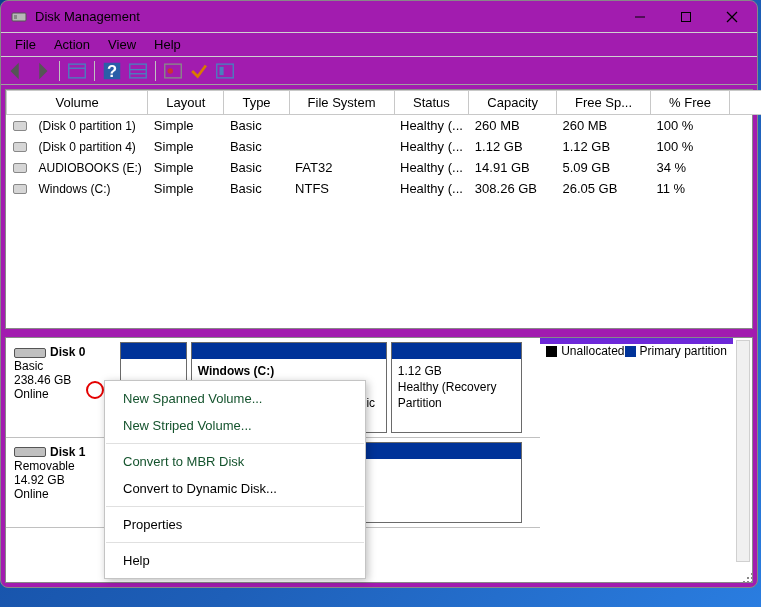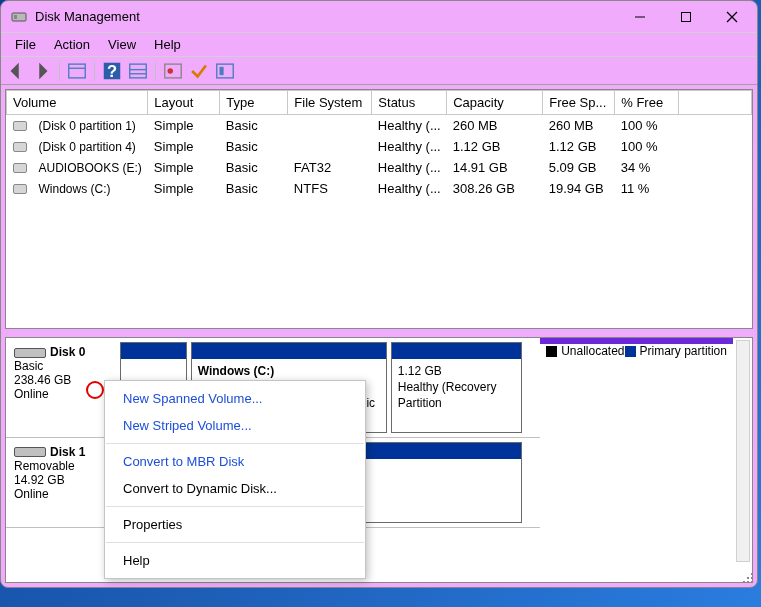--- a/index.html
+++ b/index.html
@@ -1,50 +1,50 @@
 <!DOCTYPE html>
 <html><head>
 <meta charset="utf-8">
 <style>
 * { box-sizing: border-box; font-family: "Segoe UI", Tahoma, sans-serif; font-size: 12px; }
 body { margin: 0; background: linear-gradient(135deg, #0a3d91 0%, #1e5fb8 60%, #2a7de0 100%); width: 761px; height: 607px; overflow: hidden; position: relative; }
-.window { position: absolute; left: 0; top: 0; width: 758px; height: 588px; background: #f0abfc; border: 1px solid #888; border-radius: 8px; display: flex; flex-direction: column; }
+.window { position: absolute; left: 0; top: 0; width: 758px; height: 588px; background: #a21caf; border: 1px solid #888; border-radius: 8px; display: flex; flex-direction: column; }
 .titlebar { height: 32px; display: flex; align-items: center; padding: 0 2px 0 10px; border-bottom: 1px solid #d0d0d0; }
 .titlebar .icon-app { width: 16px; height: 16px; margin-right: 8px; }
 .titlebar .title { flex: 1; font-size: 13px; color: #000; }
 .winbtns { display: flex; }
 .winbtn { width: 46px; height: 30px; display: flex; align-items: center; justify-content: center; color: #000; }
 .winbtn svg { width: 12px; height: 12px; }
 .menubar { height: 24px; display: flex; align-items: center; padding: 0 6px; gap: 2px; border-bottom: 1px solid #d0d0d0; }
 .menuitem { padding: 2px 8px; font-size: 13px; }
 .toolbar { height: 28px; display: flex; align-items: center; padding: 2px 4px; gap: 4px; border-bottom: 1px solid #a0a0a0; }
 .tbtn { width: 22px; height: 22px; display: flex; align-items: center; justify-content: center; }
 .tbtn.sep { width: 1px; height: 20px; background: #c0c0c0; margin: 0 2px; }
 .content { flex: 1; padding: 4px; display: flex; flex-direction: column; gap: 8px; }
 .listbox { border: 1px solid #888; height: 240px; background: #fff; }
 table.volumes { width: 100%; border-collapse: collapse; }
-table.volumes th { text-align: left; font-weight: 400; padding: 4px 6px; border: 1px solid #c8c8c8; background: #fff; font-size: 13px; white-space: nowrap; overflow: hidden; }
+table.volumes th { text-align: center; font-weight: 400; padding: 4px 18px; border: 1px solid #c8c8c8; background: #fff; font-size: 13px; white-space: nowrap; overflow: hidden; }
 table.volumes td { padding: 3px 6px; font-size: 13px; white-space: nowrap; overflow: hidden; }
 table.volumes .volcell { display: flex; align-items: center; gap: 12px; }
 .volicon { width: 14px; height: 10px; background: #d6d6d6; border: 1px solid #888; border-radius: 2px; display:inline-block; }
 .disks { border: 1px solid #888; flex: 1; background: #fff; position: relative; display: flex; flex-direction: row; }
 .diskrow { display: flex; border-bottom: 1px solid #c0c0c0; min-height: 90px; }
 .diskhdr { width: 110px; padding: 6px 8px; }
 .diskhdr .disklabel { font-weight: 700; font-size: 13px; }
 .diskicon { width: 32px; height: 10px; background: #c0c0c0; border: 1px solid #555; border-radius: 2px; display:inline-block; vertical-align:middle; margin-right:4px;}
 .partitions { flex: 1; display: flex; padding: 4px; gap: 4px; position: relative; }
 .part { border: 1px solid #6a6a6a; flex: 1; display: flex; flex-direction: column; }
 .part .pbar { height: 16px; background: #003399; }
 .part .pbody { padding: 4px 6px; font-size: 12px; line-height: 1.35; flex: 1; overflow: hidden; }
 .scrollbar { position: absolute; right: 2px; top: 2px; bottom: 20px; width: 14px; background: #f0f0f0; border: 1px solid #d0d0d0; }
 .legend { height: 20px; border-top: 6px solid #6d28d9; display: flex; align-items: center; padding: 0 6px; font-size: 12px; }
 .legbox { width: 11px; height: 11px; display: inline-block; vertical-align: middle; margin-right: 4px; }
 .ctxmenu { position: absolute; left: 104px; top: 380px; width: 262px; background: #fff; border: 1px solid #c4c4c4; box-shadow: 2px 2px 8px rgba(0,0,0,0.25); padding: 4px 0; z-index: 50; }
 .ctxitem { padding: 6px 18px; font-size: 13px; color: #000; }
-.ctxitem.disabled { color: #1d4ed8; }
+.ctxitem.disabled { color: #14532d; }
 .ctxsep { height: 1px; background: #e0e0e0; margin: 4px 1px; }
 .redring { position: absolute; border: 2.5px solid #e40000; border-radius: 10px; pointer-events:none; }
 .resizegrip { position: absolute; right: 2px; bottom: 2px; width: 16px; height: 16px; }
 </style>
 </head>
 <body>
 
 <div class="window">
 
   <div class="titlebar">
@@ -204,21 +204,21 @@
                 <span class="volcell">
                   <span class="volicon"></span>
                   <span>Windows (C:)</span>
                 </span>
               </td>
               <td>Simple</td>
               <td>Basic</td>
               <td>NTFS</td>
               <td>Healthy (...</td>
               <td>308.26 GB</td>
-              <td>19.94 GB</td>
+              <td>26.05 GB</td>
               <td>11 %</td>
               <td></td>
             </tr>
           </tbody>
       </table>
     </div>
 
     <div class="disks">
       <div id="disk-rows">
           <div class="diskrow">

